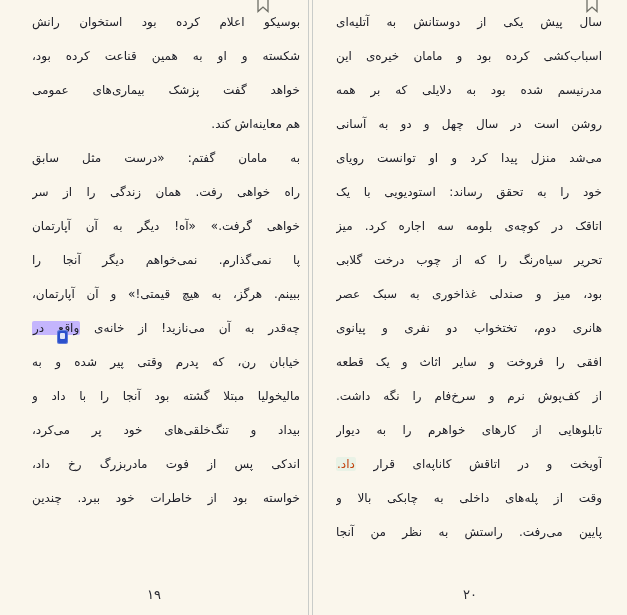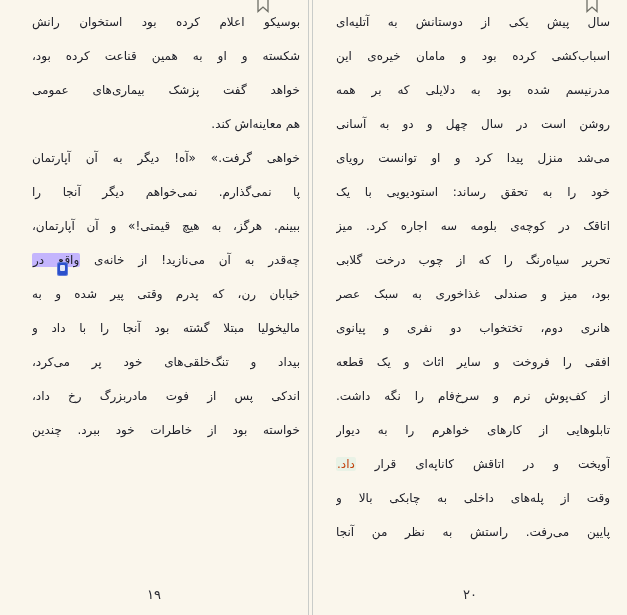--- a/index.html
+++ b/index.html
@@ -10,21 +10,21 @@
   .page{position:relative;height:100%;box-sizing:border-box;}
   .page-left{width:308px;}
   .page-right{width:314px;}
   .gutter{
     width:5px;height:100%;box-sizing:border-box;
     border-left:1px solid #c9ccc9;border-right:1px solid #c9ccc9;
     background:transparent;
   }
   .text-block{direction:rtl;color:#20212a;font-size:12px;}
   .page-left .text-block{padding:5px 8px 0 32px;}
-  .page-right .text-block{padding:5px 17px 0 23px;}
+  .page-right .text-block{padding:5px 25px 0 23px;}
   .line{height:34px;line-height:34px;text-align:justify;overflow:hidden;white-space:normal;}
   .line::after{content:"";display:inline-block;width:100%;height:0;}
   .line.end{text-align:right;}
   .line.end::after{content:none;}
   .hl-green{color:#c2410c;background:#e9f2e6;border-radius:2px;padding:0 1px;}
   .hl-sel{background:#c4b5fd;border-radius:2px;padding:0 1px;}
   .marked{position:relative;}
   .note-marker{
     position:absolute;right:12px;top:9px;width:11px;height:14px;
     background:#2b50cc;border-radius:2.5px;
@@ -52,20 +52,22 @@
     <span class="bookmark">
       <svg width="12" height="18" viewBox="0 0 12 18">
         <path d="M1 0 V15.5 L6 11 L11 15.5 V0" fill="none" stroke="#6e6e66" stroke-width="1.3"></path>
       </svg>
     </span>
     <div class="text-block">
         <div class="line"><span>بوسیکو اعلام کرده بود استخوان رانش</span></div>
         <div class="line"><span>شکسته و او به همین قناعت کرده بود،</span></div>
         <div class="line"><span>خواهد گفت پزشک بیماری‌های عمومی</span></div>
         <div class="line end"><span>هم معاینه‌اش کند.</span></div>
+        <div class="line"><span>به مامان گفتم: «درست مثل سابق</span></div>
+        <div class="line"><span>راه خواهی رفت. همان زندگی را از سر</span></div>
         <div class="line"><span>خواهی گرفت.» «آه! دیگر به آن آپارتمان</span></div>
         <div class="line"><span>پا نمی‌گذارم. نمی‌خواهم دیگر آنجا را</span></div>
         <div class="line"><span>ببینم. هرگز، به هیچ قیمتی!» و آن آپارتمان،</span></div>
         <div class="line"><span>چه‌قدر به آن می‌نازید! از خانه‌ی </span><span class="hl-sel marked">واقع در<span class="note-marker"></span></span></div>
         <div class="line"><span>خیابان رن، که پدرم وقتی پیر شده و به</span></div>
         <div class="line"><span>مالیخولیا مبتلا گشته بود آنجا را با داد و</span></div>
         <div class="line"><span>بیداد و تنگ‌خلقی‌های خود پر می‌کرد،</span></div>
         <div class="line"><span>اندکی پس از فوت مادربزرگ رخ داد،</span></div>
         <div class="line"><span>خواسته بود از خاطرات خود ببرد. چندین</span></div>
       </div>

